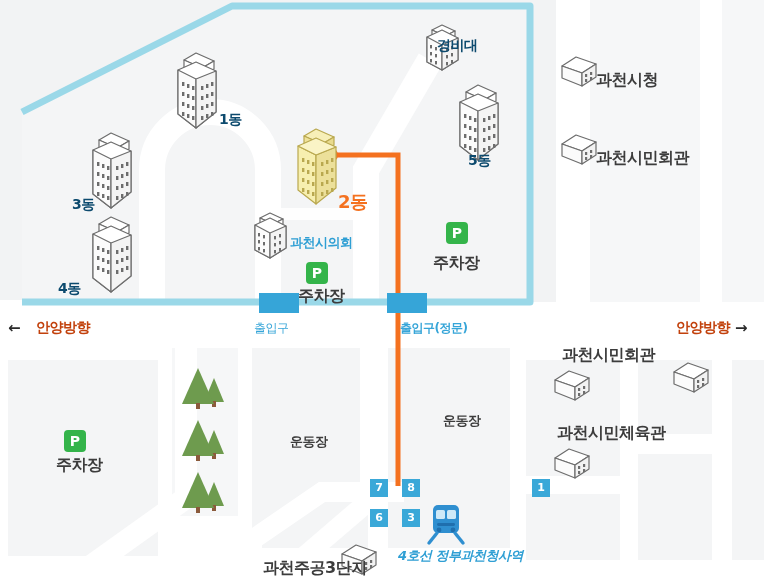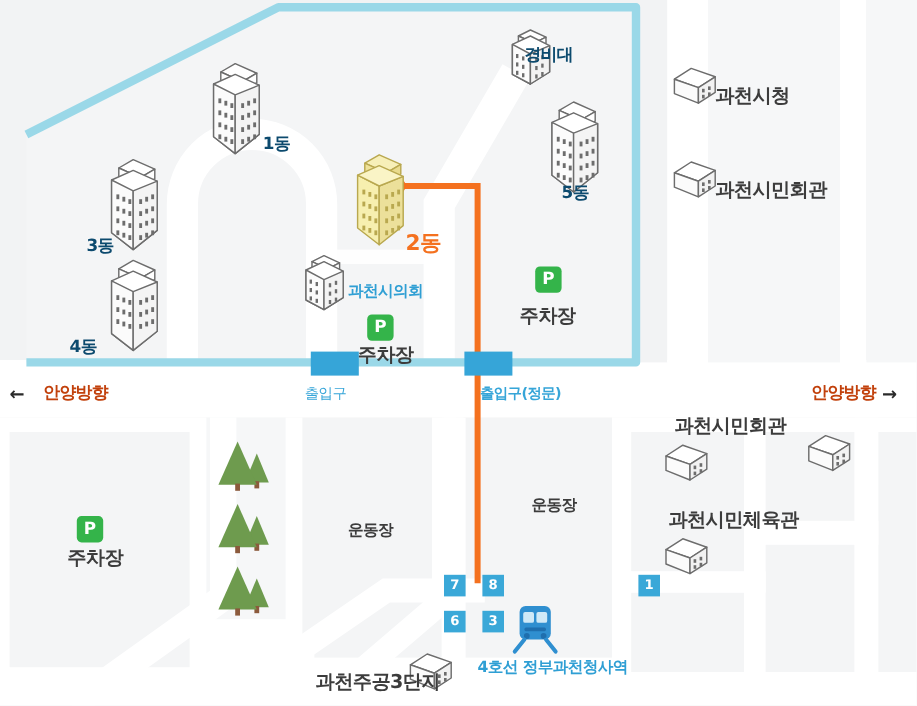--- a/index.html
+++ b/index.html
@@ -482,15 +482,15 @@
   <svg style="position:absolute;left:424px;top:502px;" width="44" height="44" viewBox="0 0 44 44">
     <rect x="9" y="3" width="26" height="28" rx="5" fill="#2f8fd0"></rect>
     <rect x="12" y="8" width="9" height="9" rx="1.6" fill="#cfe9f7"></rect>
     <rect x="23" y="8" width="9" height="9" rx="1.6" fill="#cfe9f7"></rect>
     <rect x="13" y="21" width="18" height="3" rx="1.4" fill="#1f6fae"></rect>
     <circle cx="15" cy="28" r="2.4" fill="#1f6fae"></circle>
     <circle cx="29" cy="28" r="2.4" fill="#1f6fae"></circle>
     <path d="M13,31 L5,41" stroke="#2f8fd0" stroke-width="3.4" stroke-linecap="round"></path>
     <path d="M31,31 L39,41" stroke="#2f8fd0" stroke-width="3.4" stroke-linecap="round"></path>
   </svg>
-  <div class="lbl blue-big" style="left:398px;top:547px;font-weight:bold;font-size:13px;">4호선 정부과천청사역</div>
+  <div class="lbl blue-big" style="left:398px;top:547px;font-weight:bold;font-size:13px;font-style:italic;">4호선 정부과천청사역</div>
 
 </div>
 
 </body></html>

